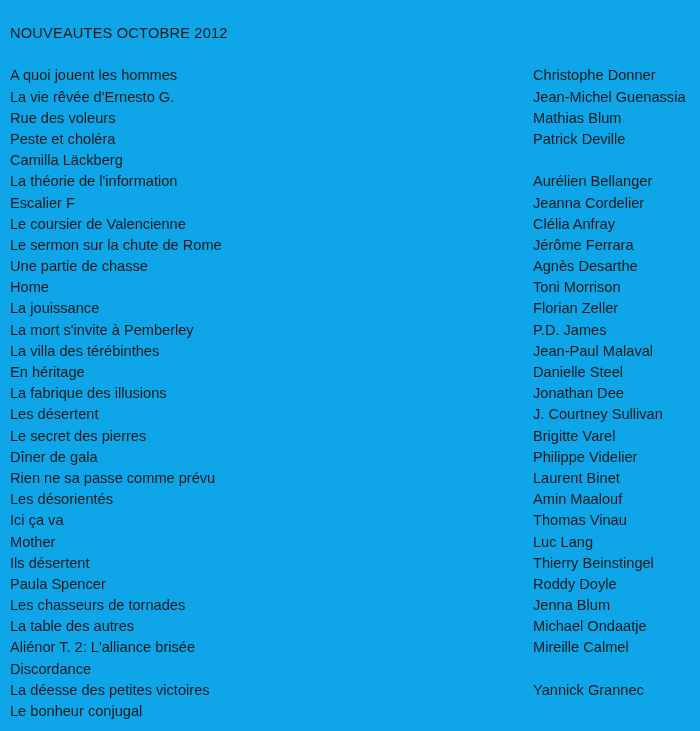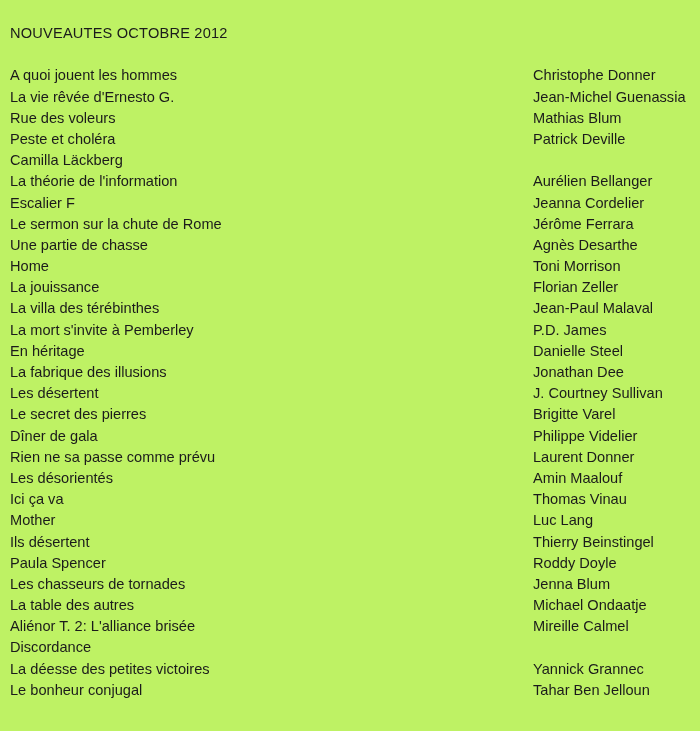--- a/index.html
+++ b/index.html
@@ -14,21 +14,21 @@
     font-family: "Liberation Sans", "DejaVu Sans", sans-serif;
     font-size: 14.6px;
     color: #1b1b1b;
     -webkit-font-smoothing: antialiased;
   }
   .page {
     box-sizing: border-box;
     width: 700px;
     height: 731px;
     padding: 23px 8px 0 10px;
-    background: #bef264;
+    background: #0ea5e9;
   }
   .doc-title {
     line-height: 21.2px;
     letter-spacing: 0.2px;
     white-space: nowrap;
   }
   .title-gap {
     height: 21.2px;
   }
   .book-list {
@@ -74,42 +74,46 @@
       </div>
       <div class="book-row">
         <span class="book-title">La théorie de l'information</span>
         <span class="book-author">Aurélien Bellanger</span>
       </div>
       <div class="book-row">
         <span class="book-title">Escalier F</span>
         <span class="book-author">Jeanna Cordelier</span>
       </div>
       <div class="book-row">
+        <span class="book-title">Le coursier de Valencienne</span>
+        <span class="book-author">Clélia Anfray</span>
+      </div>
+      <div class="book-row">
         <span class="book-title">Le sermon sur la chute de Rome</span>
         <span class="book-author">Jérôme Ferrara</span>
       </div>
       <div class="book-row">
         <span class="book-title">Une partie de chasse</span>
         <span class="book-author">Agnès Desarthe</span>
       </div>
       <div class="book-row">
         <span class="book-title">Home</span>
         <span class="book-author">Toni Morrison</span>
       </div>
       <div class="book-row">
         <span class="book-title">La jouissance</span>
         <span class="book-author">Florian Zeller</span>
       </div>
       <div class="book-row">
+        <span class="book-title">La mort s'invite à Pemberley</span>
+        <span class="book-author">P.D. James</span>
+      </div>
+      <div class="book-row">
         <span class="book-title">La villa des térébinthes</span>
         <span class="book-author">Jean-Paul Malaval</span>
-      </div>
-      <div class="book-row">
-        <span class="book-title">La mort s'invite à Pemberley</span>
-        <span class="book-author">P.D. James</span>
       </div>
       <div class="book-row">
         <span class="book-title">En héritage</span>
         <span class="book-author">Danielle Steel</span>
       </div>
       <div class="book-row">
         <span class="book-title">La fabrique des illusions</span>
         <span class="book-author">Jonathan Dee</span>
       </div>
       <div class="book-row">
@@ -119,21 +123,21 @@
       <div class="book-row">
         <span class="book-title">Le secret des pierres</span>
         <span class="book-author">Brigitte Varel</span>
       </div>
       <div class="book-row">
         <span class="book-title">Dîner de gala</span>
         <span class="book-author">Philippe Videlier</span>
       </div>
       <div class="book-row">
         <span class="book-title">Rien ne sa passe comme prévu</span>
-        <span class="book-author">Laurent Donner</span>
+        <span class="book-author">Laurent Binet</span>
       </div>
       <div class="book-row">
         <span class="book-title">Les désorientés</span>
         <span class="book-author">Amin Maalouf</span>
       </div>
       <div class="book-row">
         <span class="book-title">Ici ça va</span>
         <span class="book-author">Thomas Vinau</span>
       </div>
       <div class="book-row">
@@ -162,16 +166,15 @@
       </div>
       <div class="book-row">
         <span class="book-title">Discordance</span>
       </div>
       <div class="book-row">
         <span class="book-title">La déesse des petites victoires</span>
         <span class="book-author">Yannick Grannec</span>
       </div>
       <div class="book-row">
         <span class="book-title">Le bonheur conjugal</span>
-        <span class="book-author">Tahar Ben Jelloun</span>
       </div>
     </div>
 </div>
 
 </body></html>

